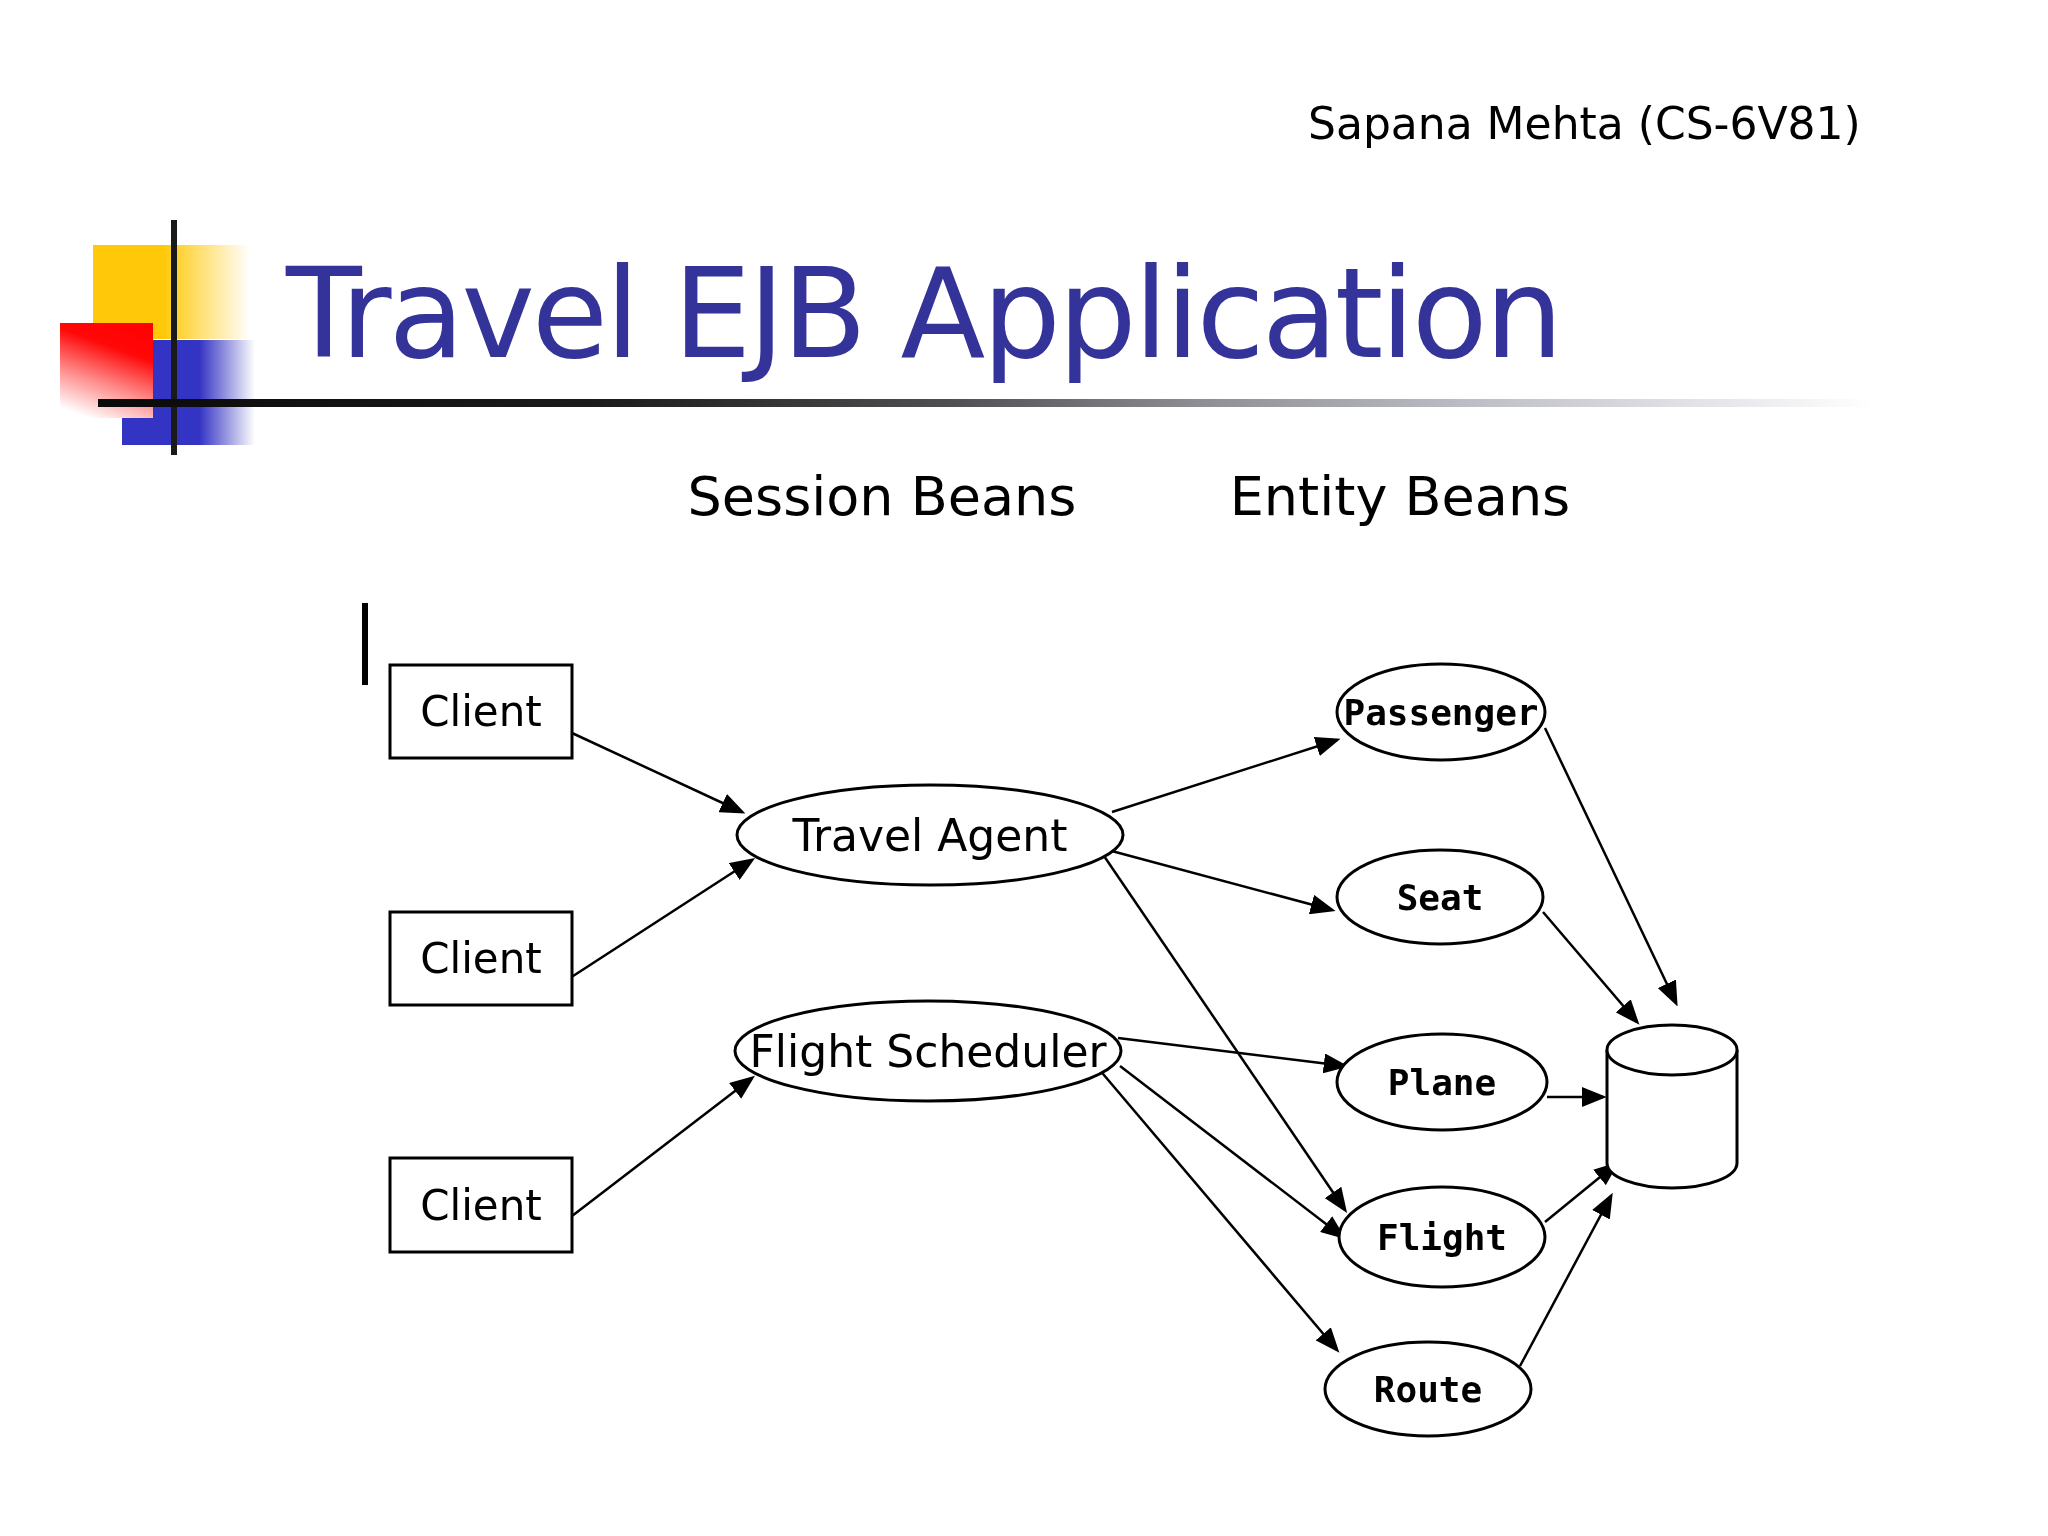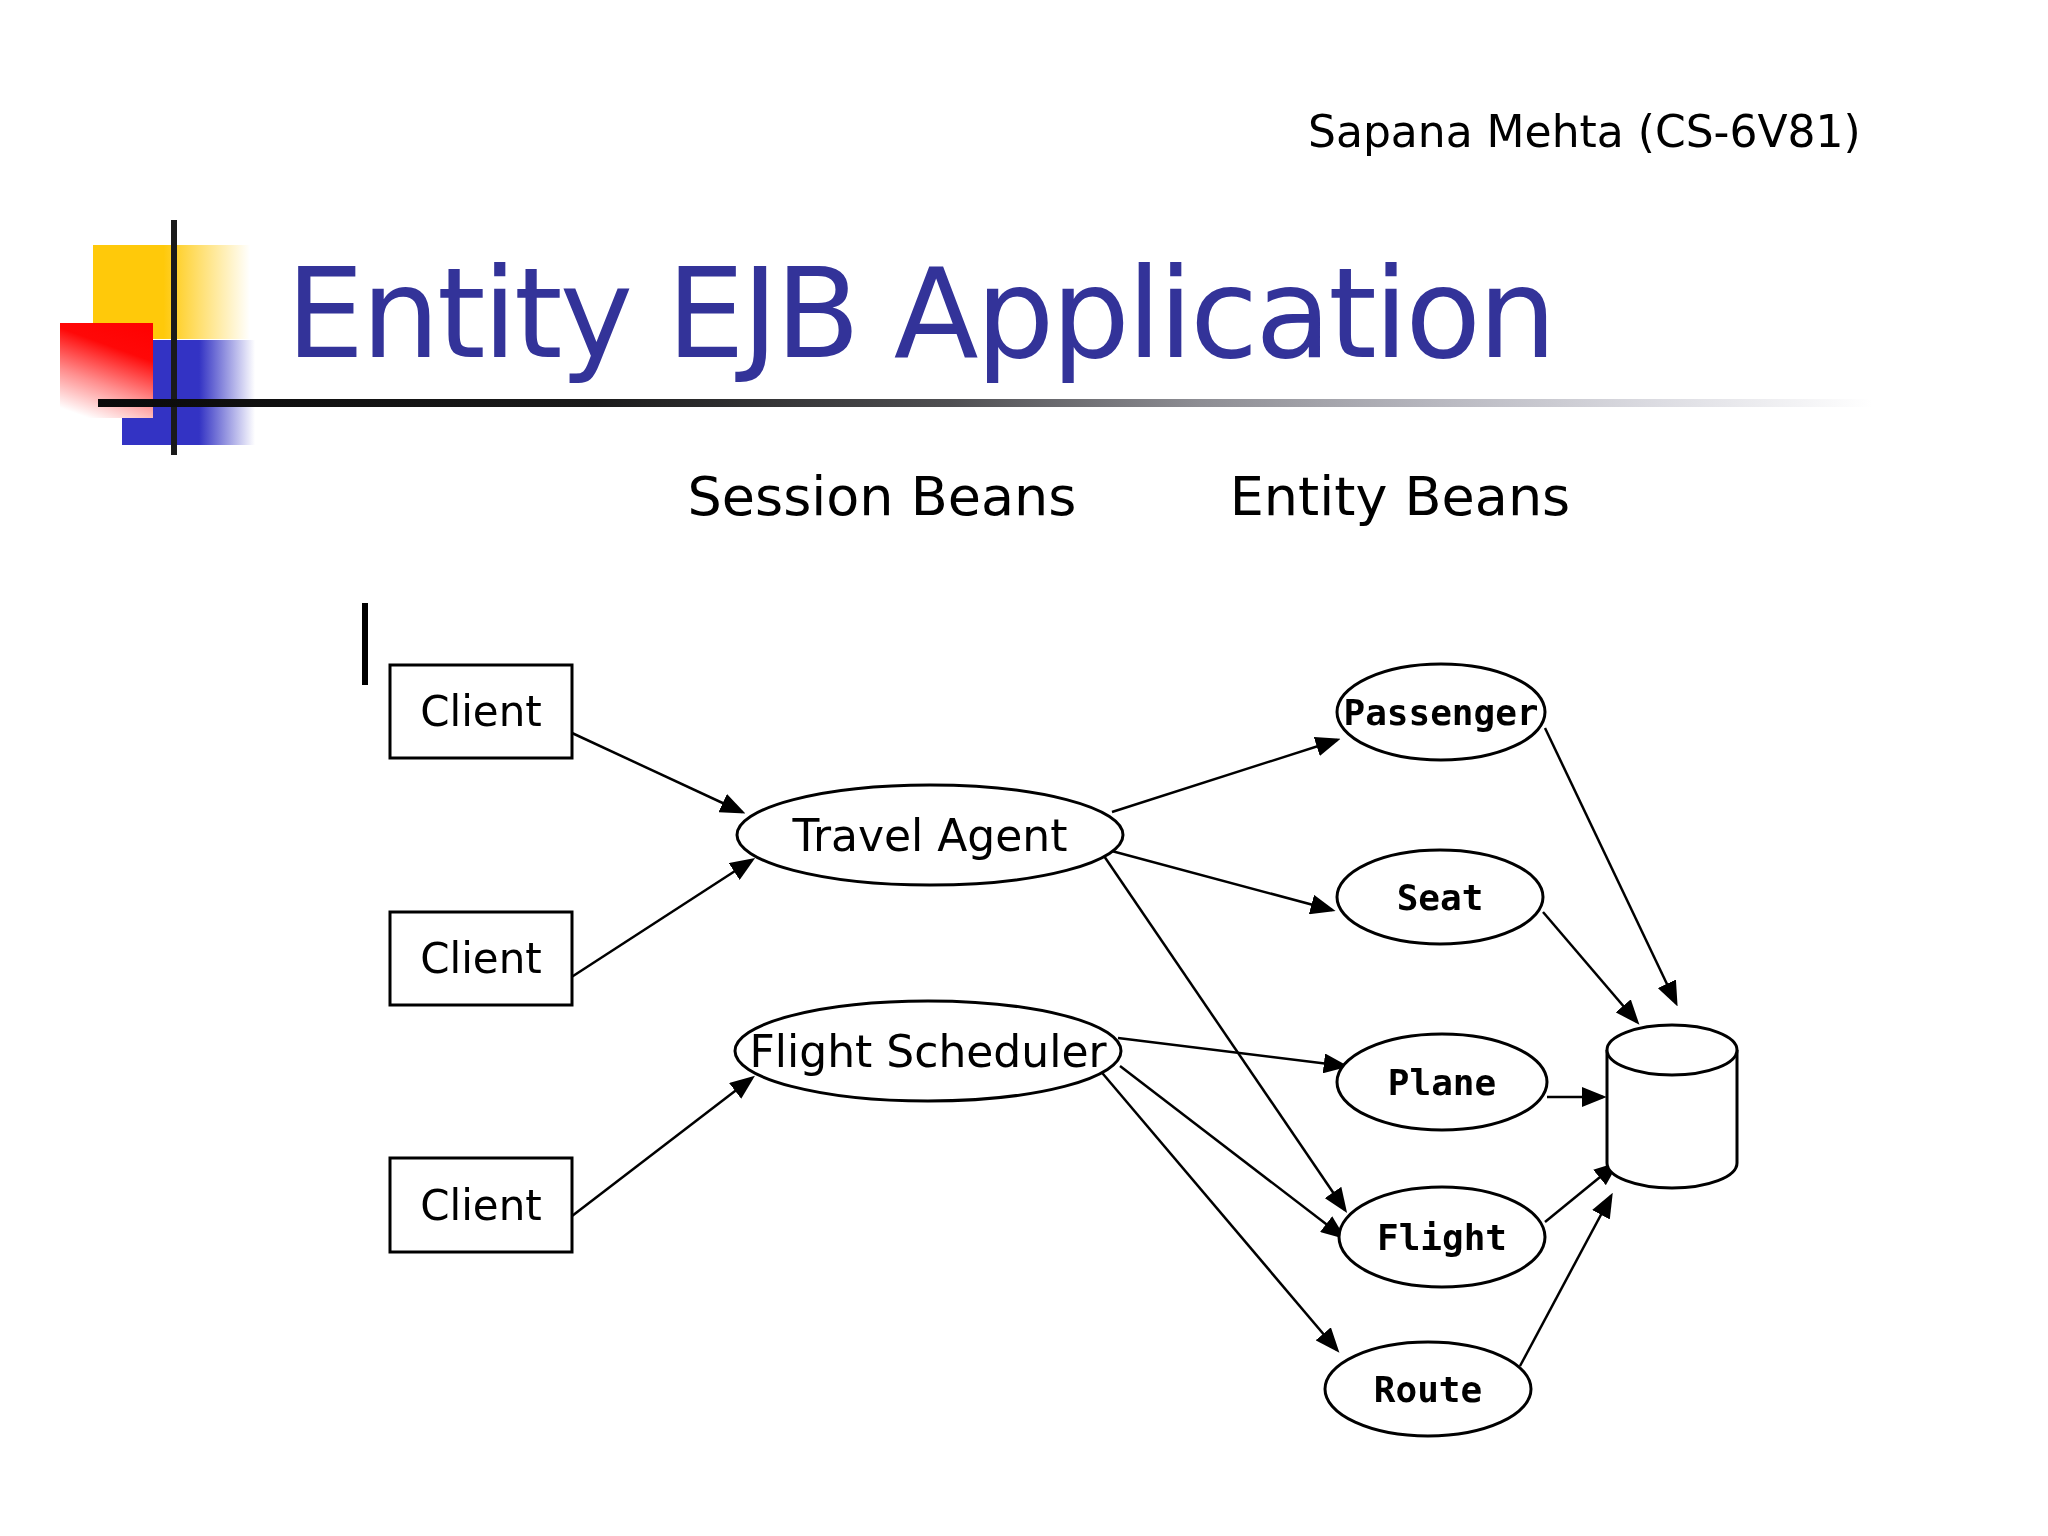--- a/index.html
+++ b/index.html
@@ -6,21 +6,21 @@
   #slide{
     position:relative;
     width:2048px;height:1536px;
     background:#ffffff;
     overflow:hidden;
     font-family:"DejaVu Sans",sans-serif;
   }
   
   .credit{
     position:absolute;left:1308px;top:98px;
-    font-size:44px;color:#000;white-space:nowrap;margin-top:8px;
+    font-size:44px;color:#000;white-space:nowrap;
   }
   
   .sq{position:absolute;}
   .sq-yellow{
     left:93px;top:245px;width:157px;height:94px;
     background:linear-gradient(to right,#ffc90a 0%,#ffc90a 45%,rgba(255,201,10,0) 100%);
   }
   .sq-blue{
     left:122px;top:340px;width:133px;height:105px;
     background:linear-gradient(to right,#3333c4 0%,#3333c4 58%,rgba(51,51,196,0) 100%);
@@ -61,21 +61,21 @@
 <div id="slide">
 
   <div class="credit">Sapana Mehta (CS-6V81)</div>
 
   <div class="sq sq-yellow"></div>
   <div class="sq sq-blue"></div>
   <div class="sq sq-red"></div>
   <div class="vline"></div>
   <div class="hrule"></div>
 
-  <div class="title">Entity EJB Application</div>
+  <div class="title">Travel EJB Application</div>
 
   <svg id="diagram" width="2048" height="1536" viewBox="0 0 2048 1536">
     <defs>
       <marker id="ah" viewBox="0 0 10 8" refX="8.5" refY="4" markerWidth="10" markerHeight="8" orient="auto" markerUnits="strokeWidth">
         <path d="M0,0 L10,4 L0,8 Z" fill="#000"></path>
       </marker>
     </defs>
 
     <text class="col-header" x="882" y="515" text-anchor="middle">Session Beans</text>
     <text class="col-header" x="1400" y="515" text-anchor="middle">Entity Beans</text>

